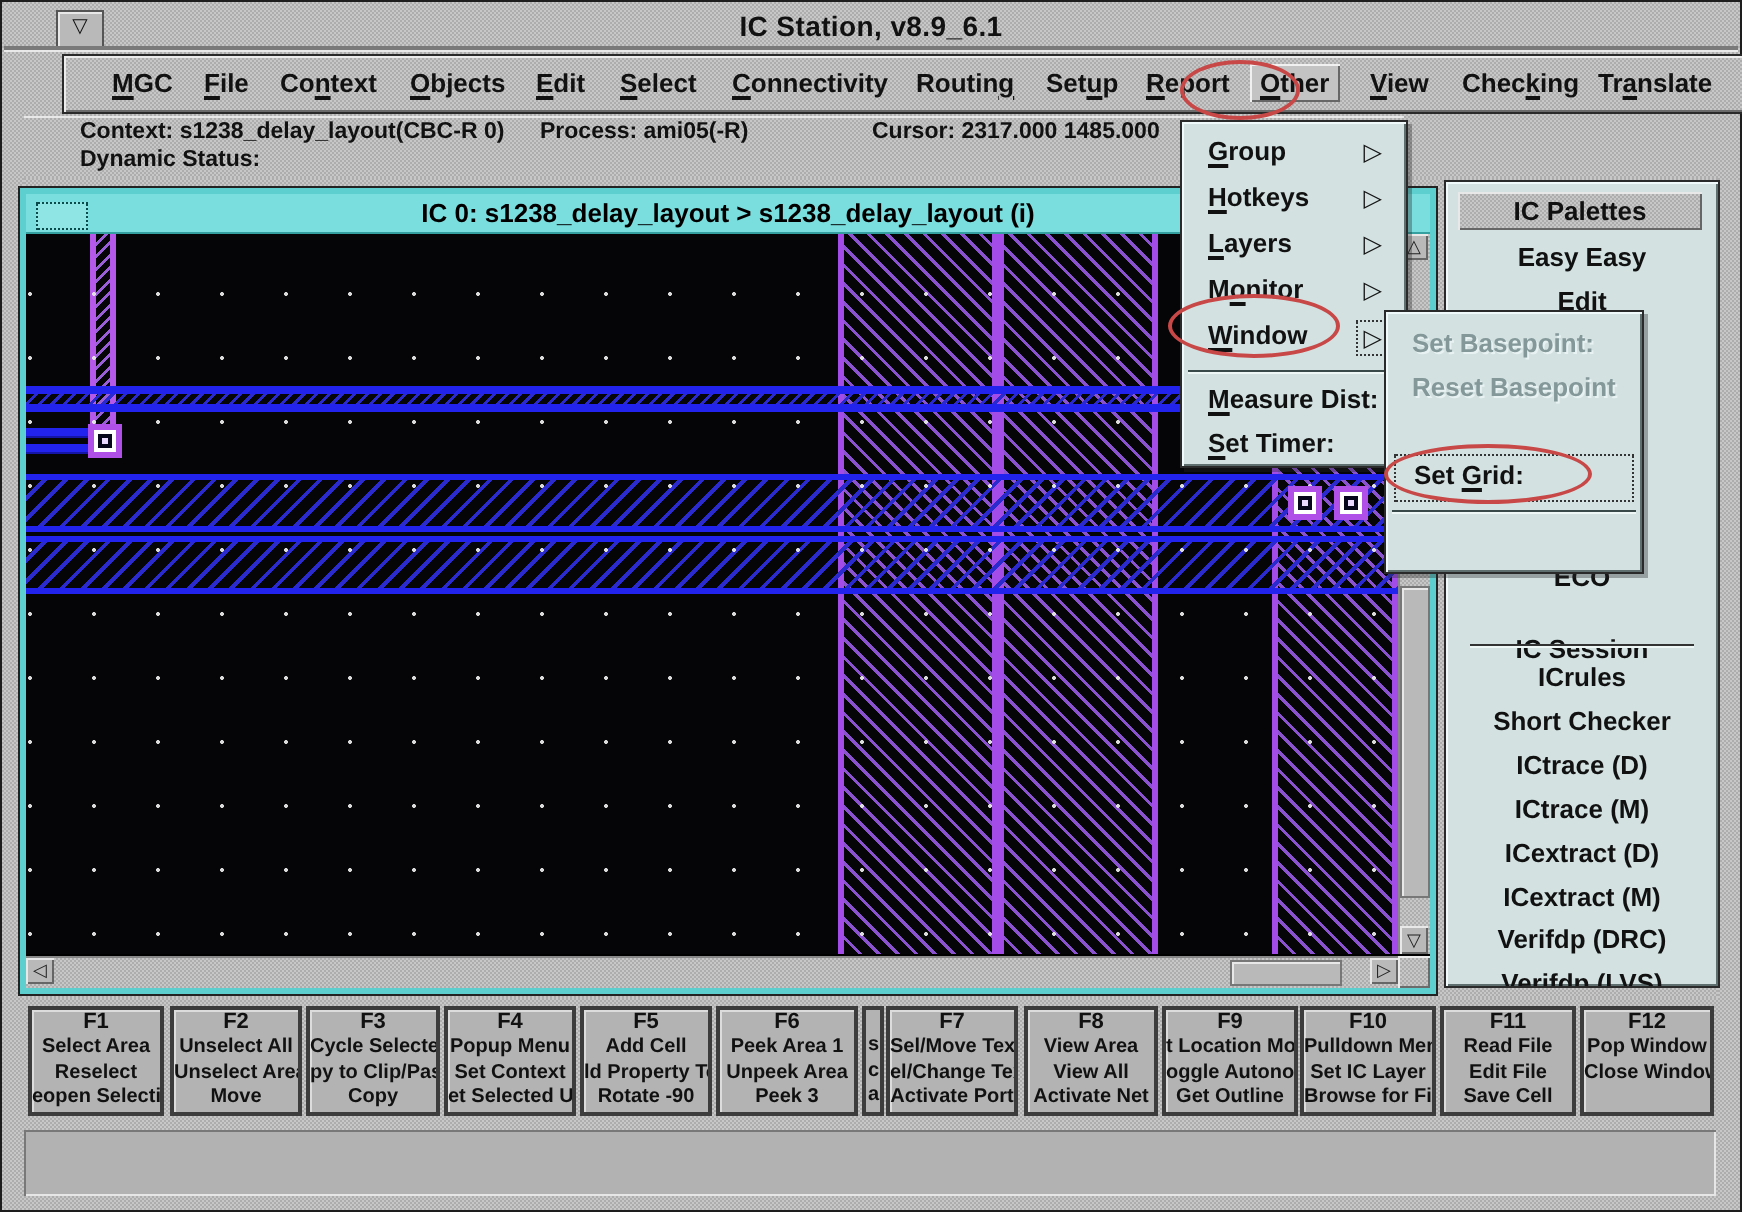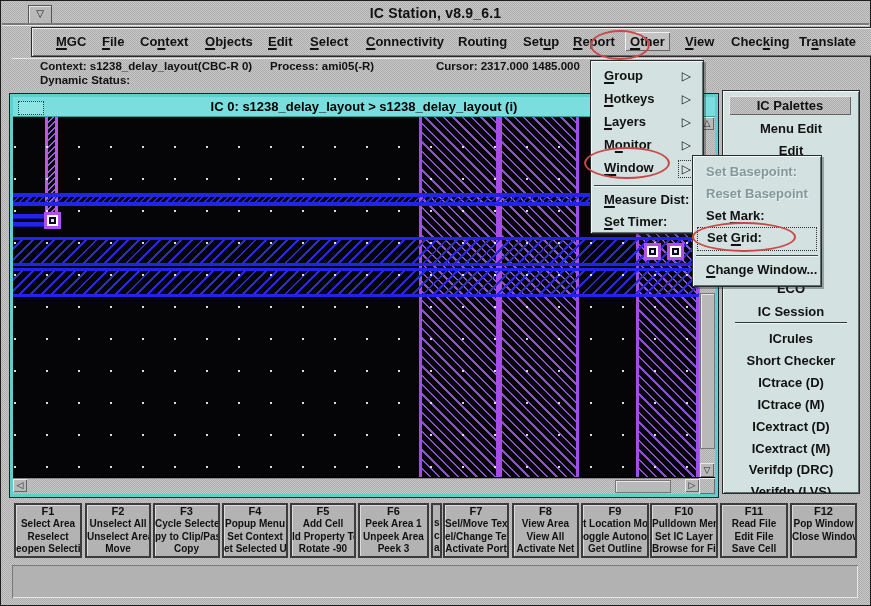--- a/index.html
+++ b/index.html
@@ -221,32 +221,30 @@
     <div class="pitem" style="top:96px"><span><u>W</u>indow</span>
       <span class="parrow focusbox">▷</span></div>
     <div class="psep" style="top:124px"></div>
     <div class="pitem" style="top:128px"><span><u>M</u>easure Dist:</span></div>
     <div class="pitem" style="top:150px"><span><u>S</u>et Timer:</span></div>
   </div>
 
   <div id="submenu" class="popup">
     <div class="pitem disabled" style="top:5px"><span>Set Basepoint:</span></div>
     <div class="pitem disabled" style="top:27px"><span>Reset Basepoint</span></div>
-    <div class="pitem" style="top:49px"><span>Set <u>M</u>ark:</span></div>
     <div class="pitem focusbox" style="top:71px"><span>Set <u>G</u>rid:</span></div>
     <div class="psep" style="top:99px"></div>
-    <div class="pitem" style="top:103px"><span><u>C</u>hange Window...</span></div>
   </div>
 
   <div id="palette" class="abs">
     <div id="palette-title">IC Palettes</div>
-    <div class="palitem" style="top:30px">Menu Edit</div>
+    <div class="palitem" style="top:30px">Easy Easy</div>
     <div class="palitem" style="top:52px">Edit</div>
     <div class="palitem" style="top:190px">ECO</div>
-    <div class="palitem" style="top:213px">IC Session</div>
+    <div class="palitem" style="top:226px">IC Session</div>
     <div id="pal-sep" style="top:231px"></div>
     <div class="palitem" style="top:240px">ICrules</div>
     <div class="palitem" style="top:262px">Short Checker</div>
     <div class="palitem" style="top:284px">ICtrace (D)</div>
     <div class="palitem" style="top:306px">ICtrace (M)</div>
     <div class="palitem" style="top:328px">ICextract (D)</div>
     <div class="palitem" style="top:350px">ICextract (M)</div>
     <div class="palitem" style="top:371px">Verifdp (DRC)</div>
     <div class="palitem" style="top:393px">Verifdp (LVS)</div>
   </div>

